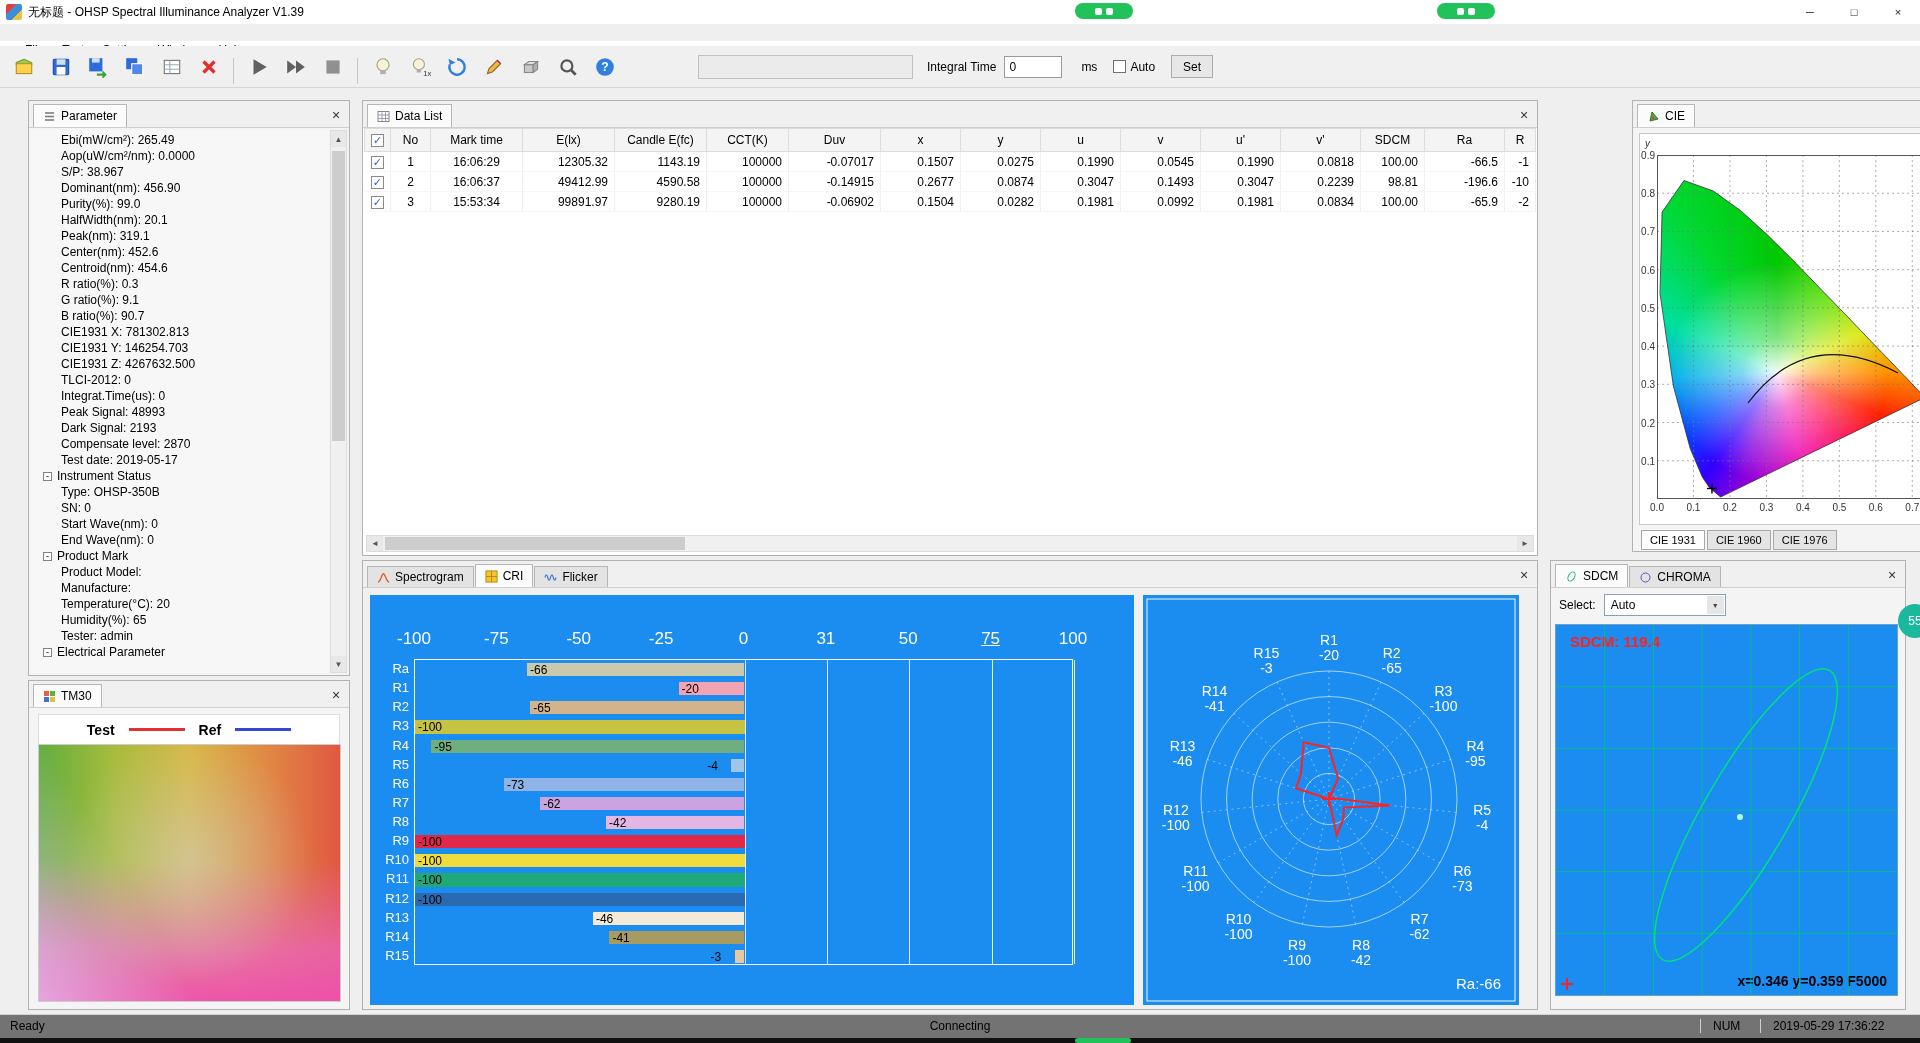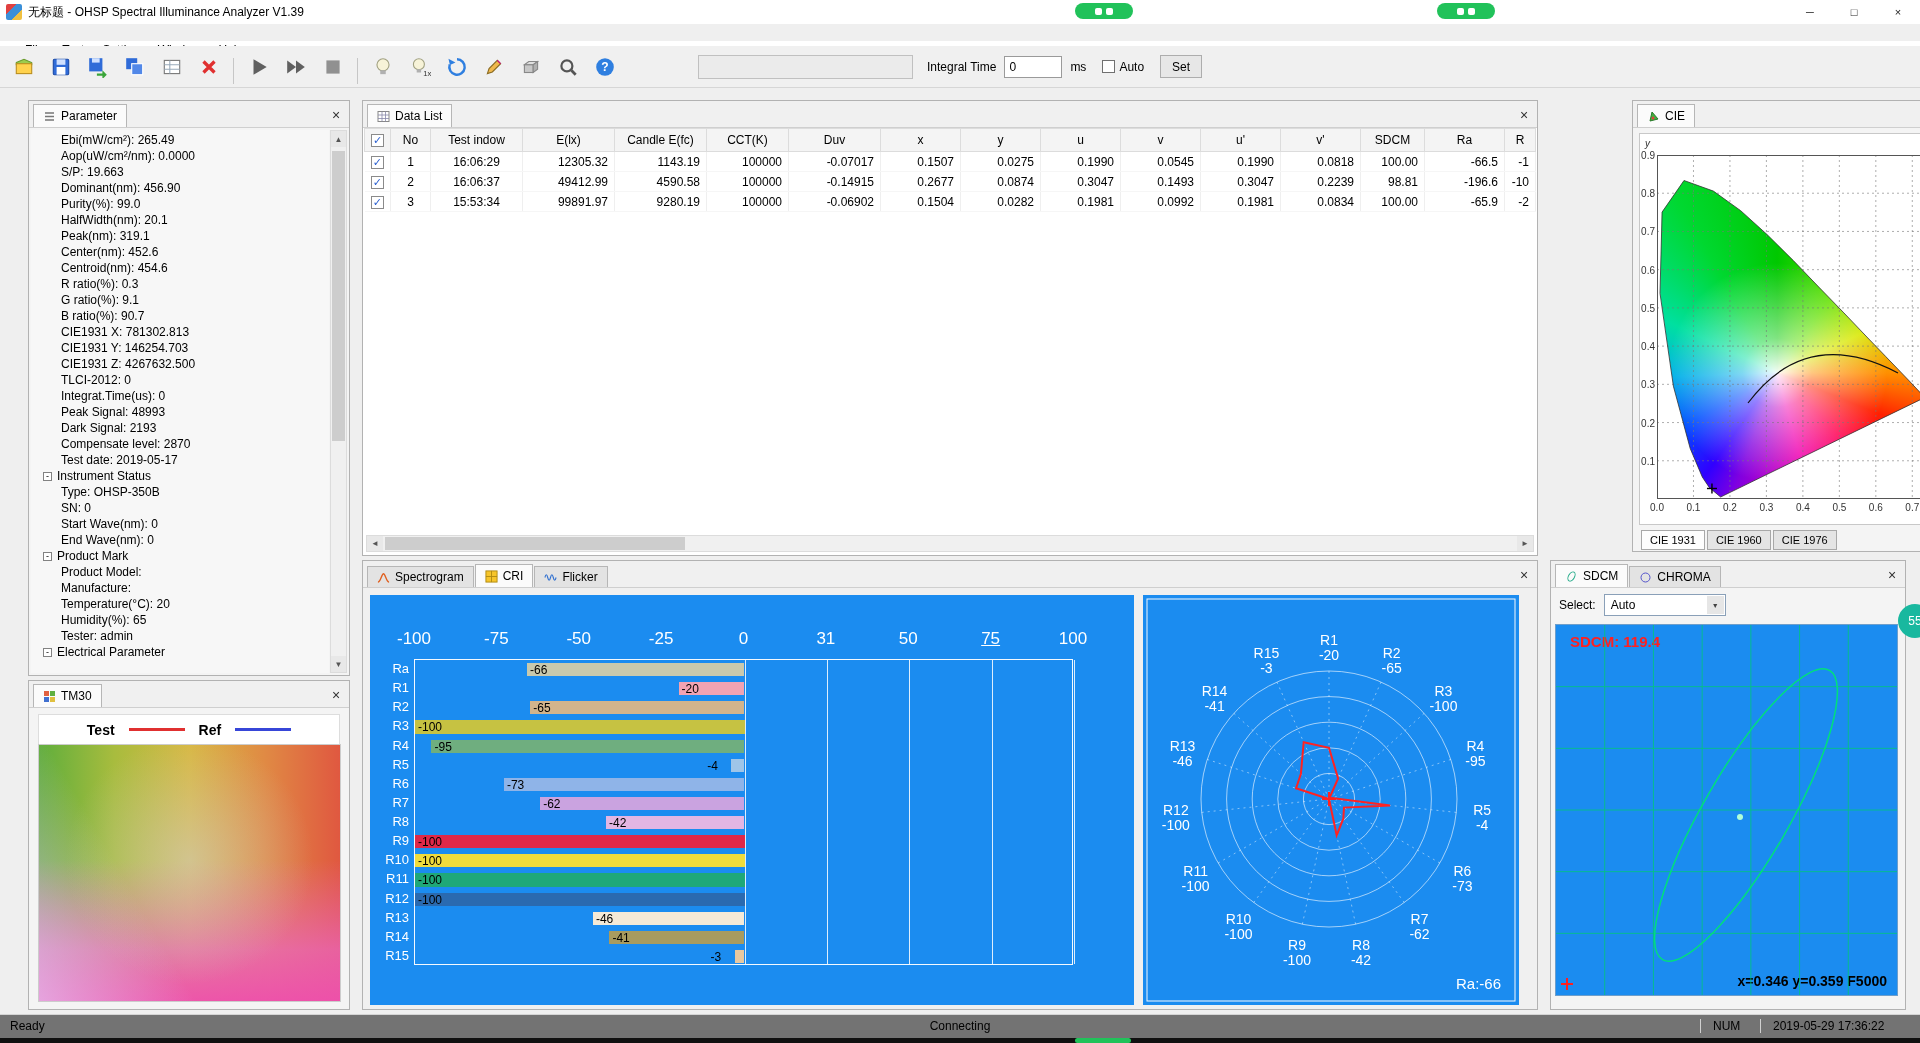--- a/index.html
+++ b/index.html
@@ -274,21 +274,21 @@
       <div class="tool-btn">
         <svg viewBox="0 0 20 20">
           <circle cx="10" cy="10" r="8" fill="#2f7fe0"></circle>
           <text x="10" y="14" text-anchor="middle" font-size="11" fill="#fff" font-weight="bold">?</text>
         </svg>
       </div>
     </div>
   <div class="display-field"></div>
   <span class="tb-label">Integral Time</span>
   <input class="tb-input" value="0" style="">
-  <span class="tb-label" style="margin-left:8px">ms</span>
+  <span class="tb-label" style="margin-left:19px">ms</span>
   <span class="tb-check"></span>
   <span class="tb-label" style="margin-left:4px">Auto</span>
   <button class="tb-set">Set</button>
 </div>
 
 <div class="panel" id="panel-parameter">
   <div class="panel-header">
     <div class="chip">
       <svg viewBox="0 0 13 13">
           <path d="M2 3h9M2 6.5h9M2 10h9" stroke="#777" stroke-width="1.4"></path>
@@ -299,21 +299,21 @@
   </div>
   <div class="panel-body">
     <div class="tree" id="param-tree">
         <div class="tree-item lvl1">
           <span class="tree-label">Ebi(mW/cm²): 265.49</span>
         </div>
         <div class="tree-item lvl1">
           <span class="tree-label">Aop(uW/cm²/nm): 0.0000</span>
         </div>
         <div class="tree-item lvl1">
-          <span class="tree-label">S/P: 19.663</span>
+          <span class="tree-label">S/P: 38.967</span>
         </div>
         <div class="tree-item lvl1">
           <span class="tree-label">Dominant(nm): 456.90</span>
         </div>
         <div class="tree-item lvl1">
           <span class="tree-label">Purity(%): 99.0</span>
         </div>
         <div class="tree-item lvl1">
           <span class="tree-label">HalfWidth(nm): 20.1</span>
         </div>
@@ -444,21 +444,21 @@
       <span>Data List</span>
     </div>
     <div class="close-x">×</div>
   </div>
   <div class="panel-body" style="background:#fff">
     <table id="data-table">
         <thead>
           <tr>
             <th class="cb-col"><span class="cb">✓</span></th>
             <th style="width: 40px;">No</th>
-            <th style="width: 92px;">Test indow</th>
+            <th style="width: 92px;">Mark time</th>
             <th style="width: 92px;">E(lx)</th>
             <th style="width: 92px;">Candle E(fc)</th>
             <th style="width: 82px;">CCT(K)</th>
             <th style="width: 92px;">Duv</th>
             <th style="width: 80px;">x</th>
             <th style="width: 80px;">y</th>
             <th style="width: 80px;">u</th>
             <th style="width: 80px;">v</th>
             <th style="width: 80px;">u'</th>
             <th style="width: 80px;">v'</th>

